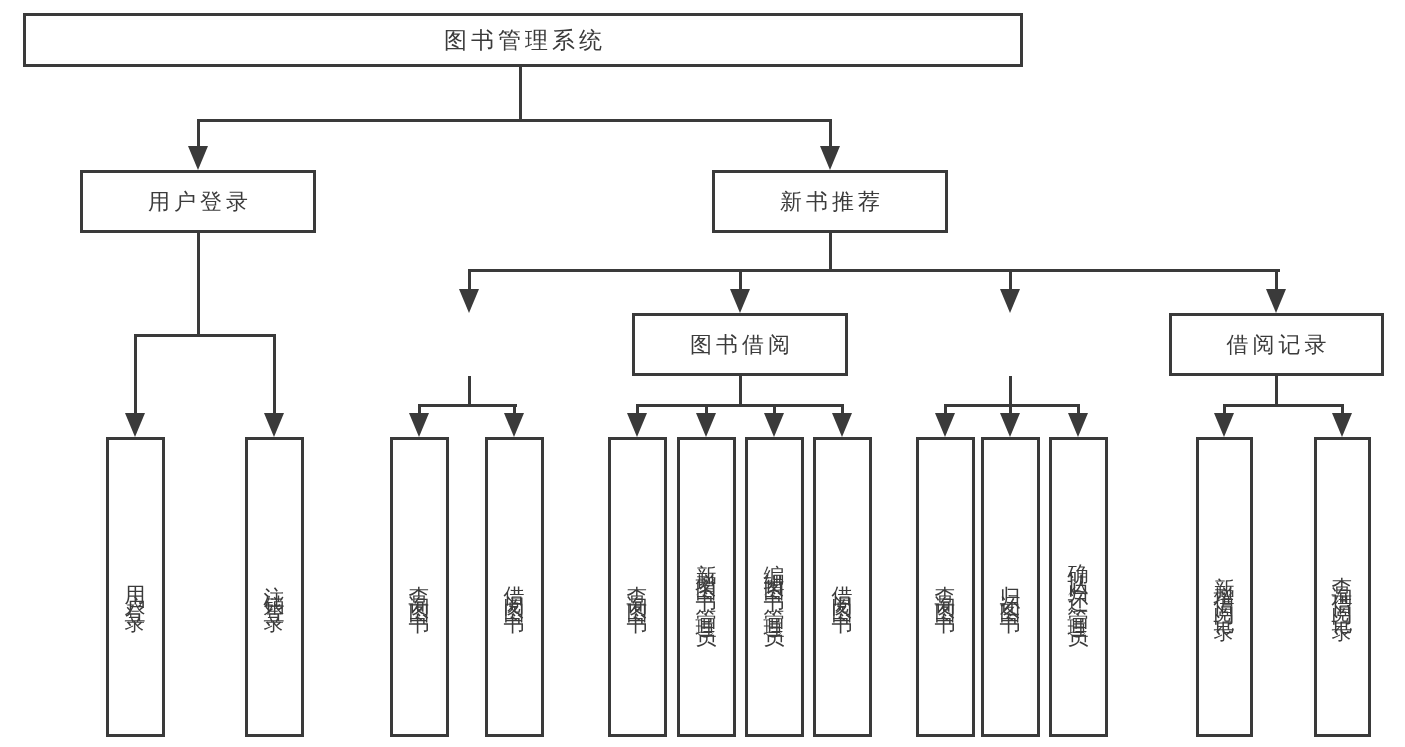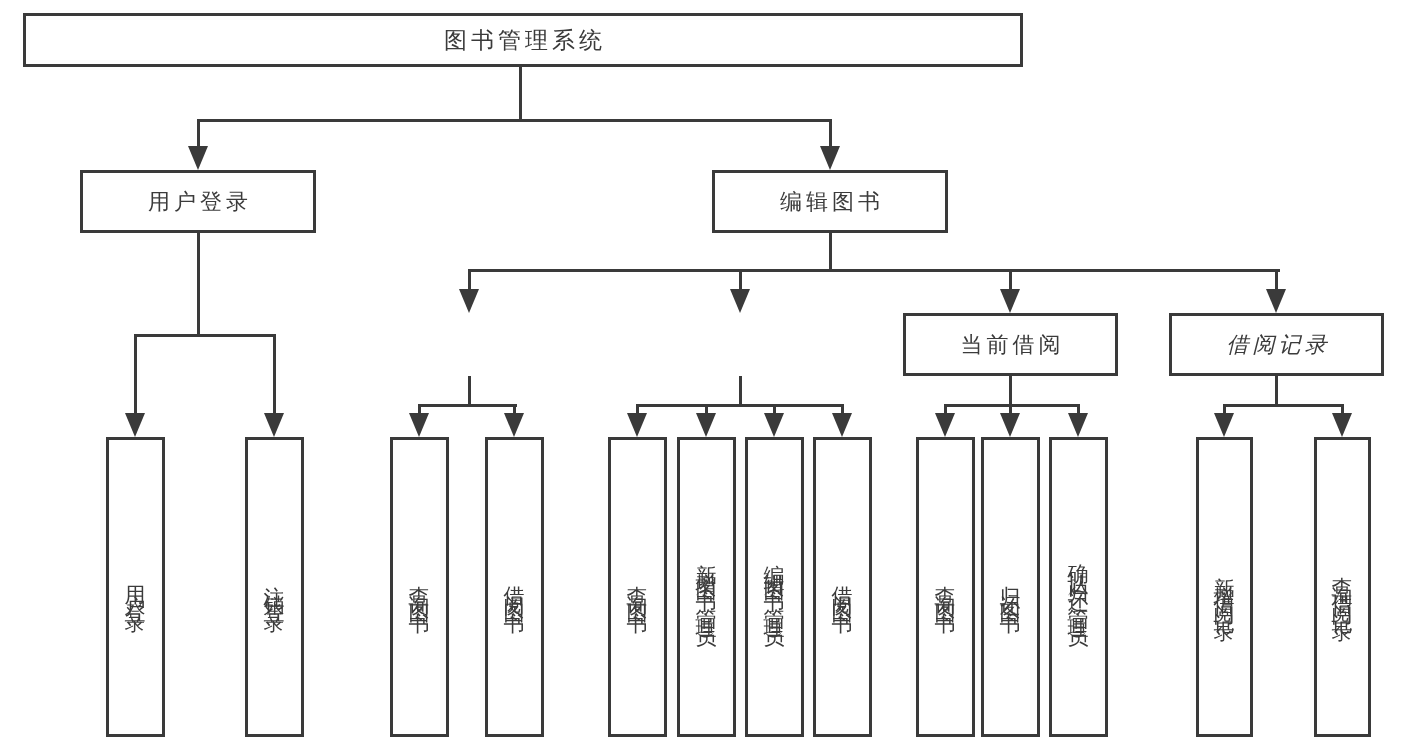--- a/index.html
+++ b/index.html
@@ -68,45 +68,45 @@
   <div class="line" style="left:197px;top:119px;width:635px;height:3px;"></div>
   <div class="line" style="left:197px;top:119px;width:3px;height:32px;"></div>
   <div class="arrow" style="left:188px;top:146px;"></div>
   <div class="line" style="left:829px;top:119px;width:3px;height:32px;"></div>
   <div class="arrow" style="left:820px;top:146px;"></div>
 
   <div class="box" style="left:80px;top:170px;width:236px;height:63px;">
     <span class="hlabel">用户登录</span>
   </div>
   <div class="box" style="left:712px;top:170px;width:236px;height:63px;">
-    <span class="hlabel">编辑图书</span>
+    <span class="hlabel">新书推荐</span>
   </div>
 
   <div class="line" style="left:197px;top:233px;width:3px;height:104px;"></div>
   <div class="line" style="left:134px;top:334px;width:142px;height:3px;"></div>
   <div class="line" style="left:134px;top:334px;width:3px;height:82px;"></div>
   <div class="arrow" style="left:125px;top:413px;"></div>
   <div class="line" style="left:273px;top:334px;width:3px;height:82px;"></div>
   <div class="arrow" style="left:264px;top:413px;"></div>
 
   <div class="line" style="left:829px;top:233px;width:3px;height:39px;"></div>
   <div class="line" style="left:468px;top:269px;width:812px;height:3px;"></div>
   <div class="line" style="left:468px;top:269px;width:3px;height:22px;"></div>
   <div class="arrow" style="left:459px;top:289px;"></div>
   <div class="line" style="left:739px;top:269px;width:3px;height:22px;"></div>
   <div class="arrow" style="left:730px;top:289px;"></div>
   <div class="line" style="left:1009px;top:269px;width:3px;height:22px;"></div>
   <div class="arrow" style="left:1000px;top:289px;"></div>
   <div class="line" style="left:1275px;top:269px;width:3px;height:22px;"></div>
   <div class="arrow" style="left:1266px;top:289px;"></div>
 
-  <div class="box" style="left:903px;top:313px;width:215px;height:63px;">
-    <span class="hlabel">当前借阅</span>
+  <div class="box" style="left:632px;top:313px;width:216px;height:63px;">
+    <span class="hlabel">图书借阅</span>
   </div>
-  <div class="box" style="left:1169px;top:313px;width:215px;height:63px;font-style:italic;">
+  <div class="box" style="left:1169px;top:313px;width:215px;height:63px;">
     <span class="hlabel">借阅记录</span>
   </div>
 
   <div class="line" style="left:468px;top:376px;width:3px;height:31px;"></div>
   <div class="line" style="left:418px;top:404px;width:99px;height:3px;"></div>
   <div class="line" style="left:418px;top:404px;width:3px;height:12px;"></div>
   <div class="arrow" style="left:409px;top:413px;"></div>
   <div class="line" style="left:513px;top:404px;width:3px;height:12px;"></div>
   <div class="arrow" style="left:504px;top:413px;"></div>
 

